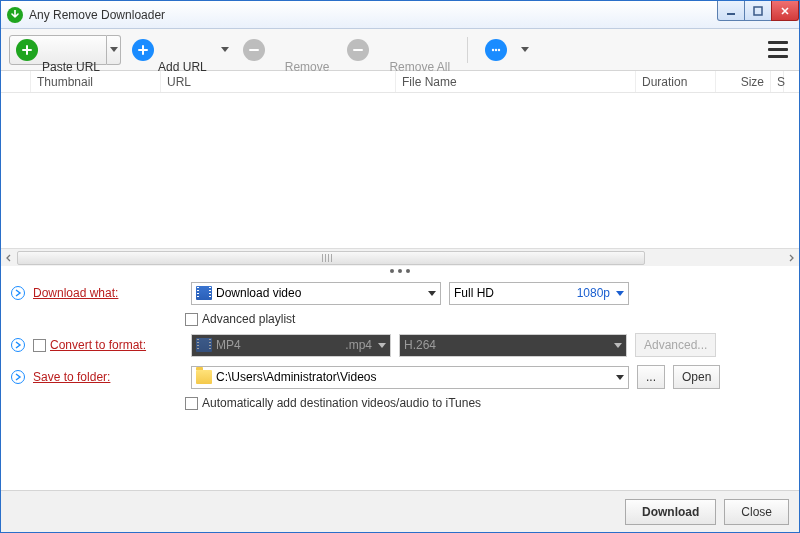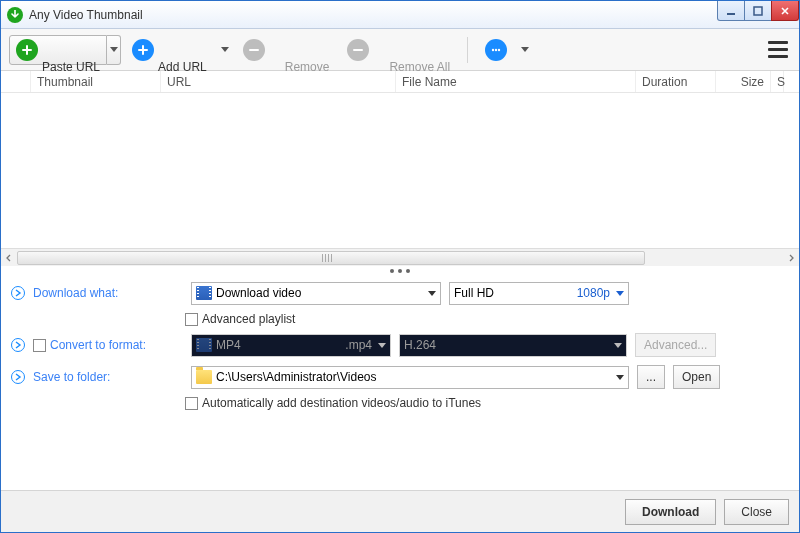--- a/index.html
+++ b/index.html
@@ -50,25 +50,25 @@
 .hscroll .grip { width: 18px; height: 8px; display: flex; gap: 2px; }
 .hscroll .grip i { width: 1px; background: #aaa; }
 
 .dots3 { display: flex; justify-content: center; gap: 4px; padding: 3px 0; }
 .dots3 i { width: 4px; height: 4px; background: #666; border-radius: 50%; }
 
 .options { padding: 4px 10px 6px 10px; display: flex; flex-direction: column; gap: 6px; }
 .optrow { display: flex; align-items: center; gap: 8px; min-height: 26px; }
 .rowicon { width: 14px; height: 14px; border: 1.5px solid #1a8cff; border-radius: 50%; display: flex; align-items: center; justify-content: center; flex-shrink: 0; }
 .rowicon svg { width: 8px; height: 8px; }
-.rowlabel { width: 150px; display: flex; align-items: flex-end; gap: 4px; color: #3b82f6; }
+.rowlabel { width: 150px; display: flex; align-items: flex-end; gap: 4px; color: #b91c1c; text-decoration: underline; }
 .rowlabel.haschk { gap: 4px; }
 .chk { width: 13px; height: 13px; border: 1px solid #888; background: #fff; flex-shrink: 0; }
 .combo { height: 23px; border: 1px solid #b5b5b5; background: #fff; display: flex; align-items: center; padding: 0 4px; position: relative; }
-.combo.disabled { background: #0f172a; color: #9b9b9b; border-color: #cfcfcf; }
+.combo.disabled { background: #404040; color: #9b9b9b; border-color: #cfcfcf; }
 .combo .ci { width: 16px; height: 14px; margin-right: 4px; flex-shrink: 0; }
 .combo .ctext { flex: 1; white-space: nowrap; overflow: hidden; }
 .combo .cright { color: #1a5fd0; font-weight: 500; margin-right: 6px; }
 .combo .cext { color: #9b9b9b; margin-right: 6px; }
 .combo .caret { border-top-color: #333; }
 .combo.disabled .caret { border-top-color: #bbb; }
 .filmicon { background: linear-gradient(#3a74d0, #2a5fb8); border-radius: 1px; position: relative; }
 .filmicon::before, .filmicon::after { content: ""; position: absolute; top: 1px; bottom: 1px; width: 2px; background: repeating-linear-gradient(#fff 0 1px, transparent 1px 3px); }
 .filmicon::before { left: 1px; } .filmicon::after { right: 1px; }
 .foldericon { background: linear-gradient(#ffe27a, #f4c94b); border-radius: 1px; position: relative; }
@@ -85,21 +85,21 @@
 </style>
 </head>
 <body>
 
 <div class="titlebar">
   <div class="app-icon">
     <svg viewBox="0 0 10 10">
         <path d="M5 0 L5 7 M5 7 L2 4 M5 7 L8 4" stroke="#fff" stroke-width="1.6" fill="none" stroke-linecap="round"></path>
       </svg>
   </div>
-  <span class="title-text">Any Video Thumbnail</span>
+  <span class="title-text">Any Remove Downloader</span>
   <div class="title-spacer"></div>
   <div class="winbtns">
     <div class="winbtn min">
         <svg viewBox="0 0 10 10">
           <rect x="1" y="7" width="8" height="2" fill="#3a5a88"></rect>
         </svg>
       </div>
     <div class="winbtn">
         <svg viewBox="0 0 10 10">
           <rect x="1" y="1" width="8" height="8" fill="none" stroke="#3a5a88" stroke-width="1.5"></rect>

